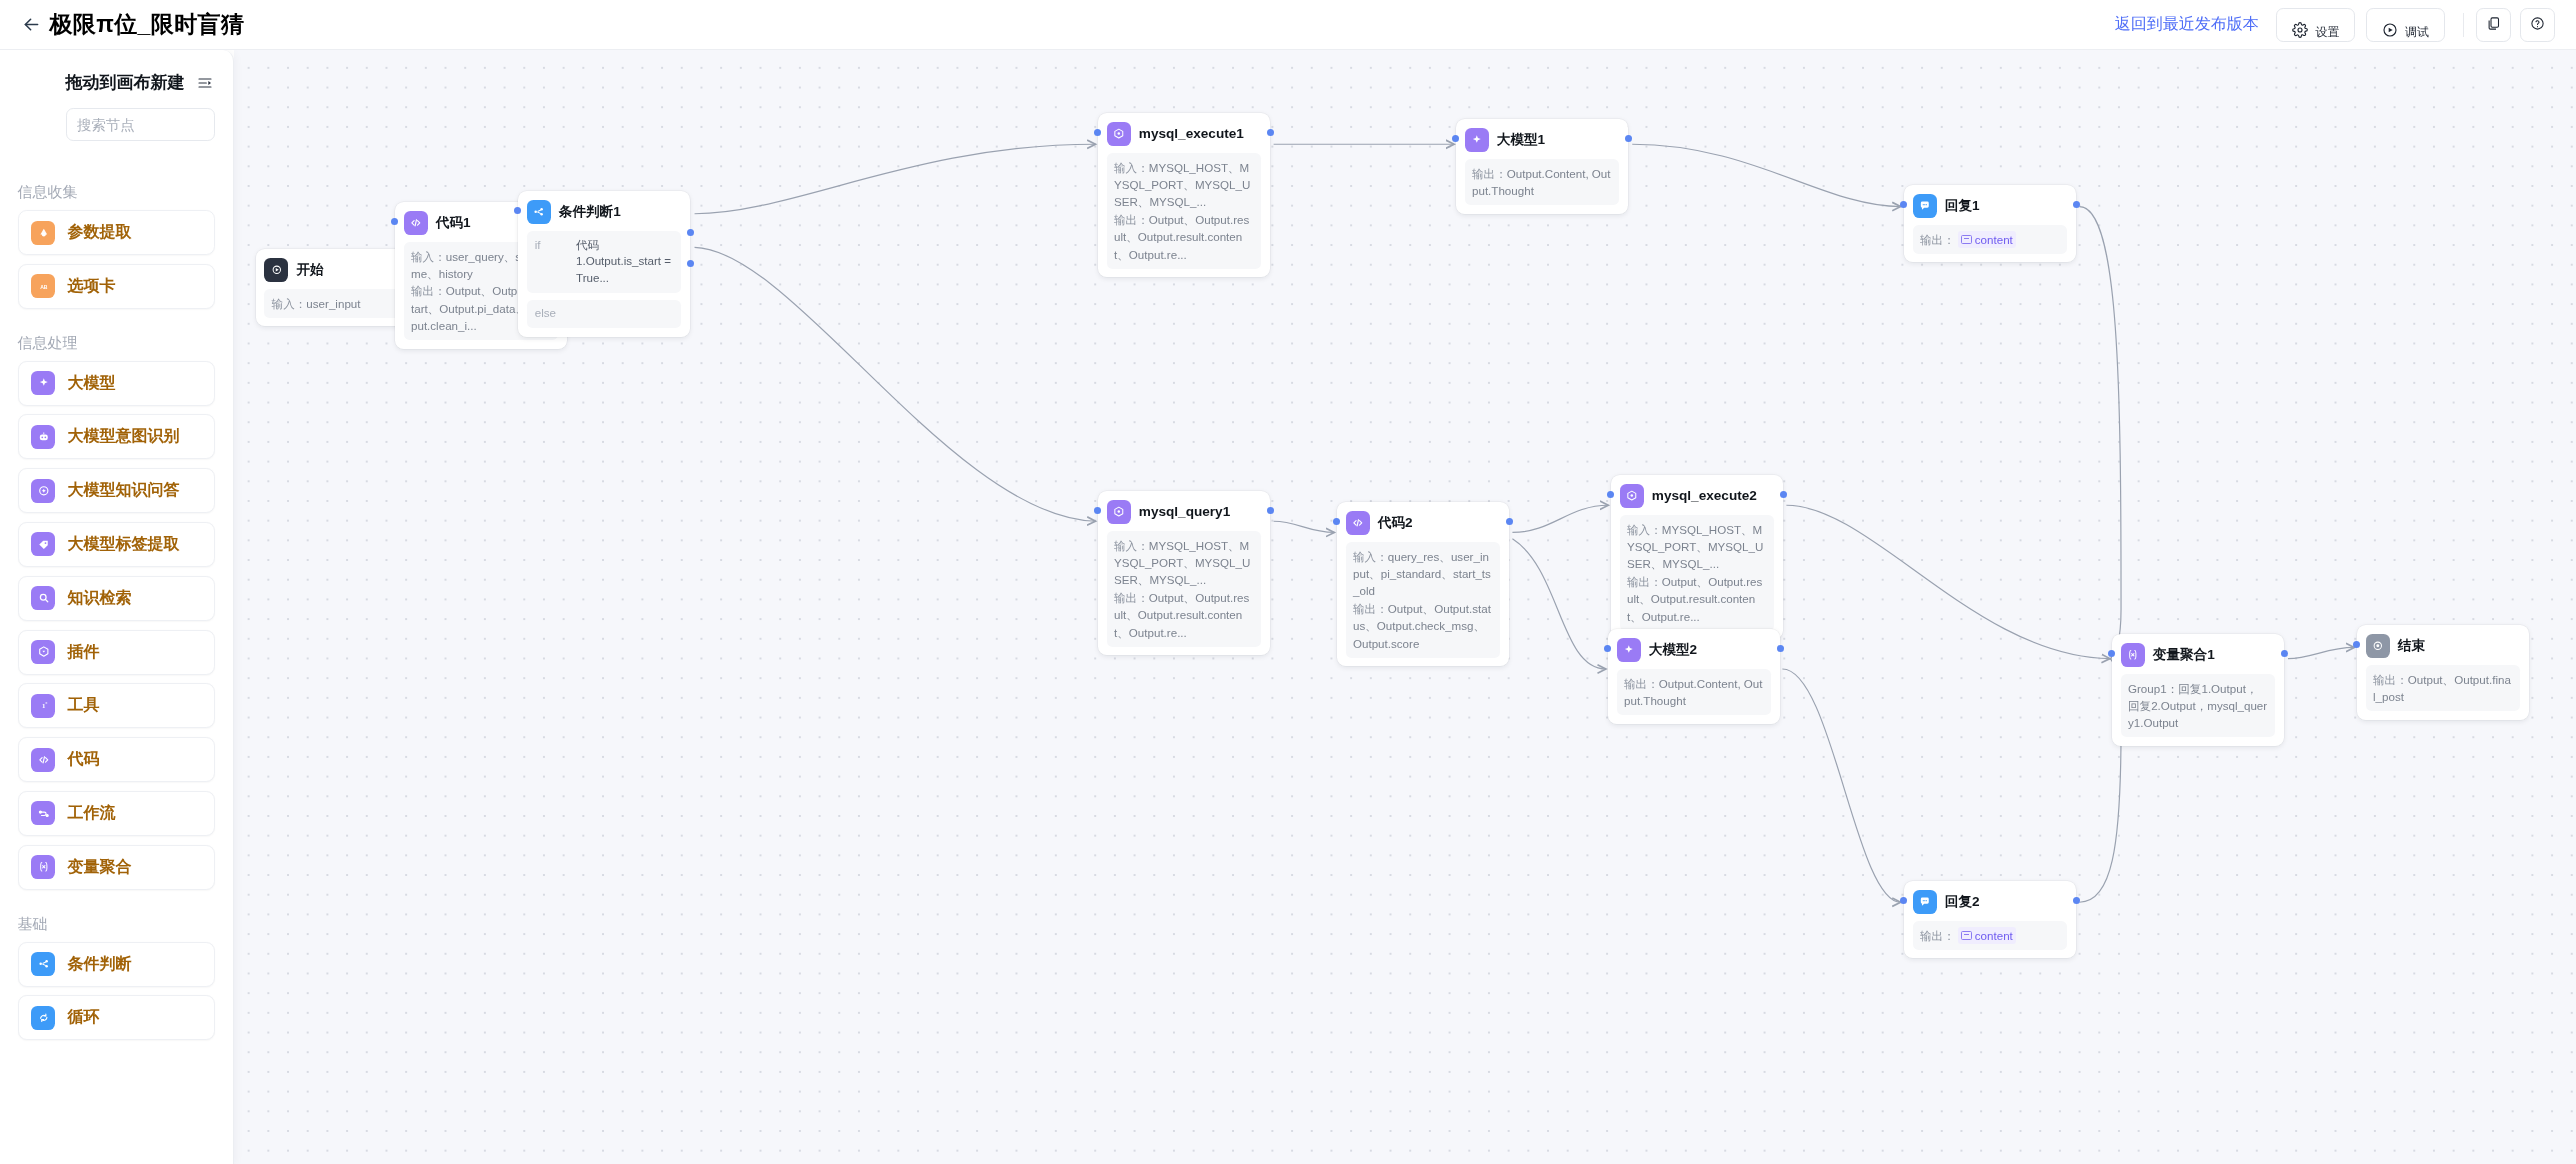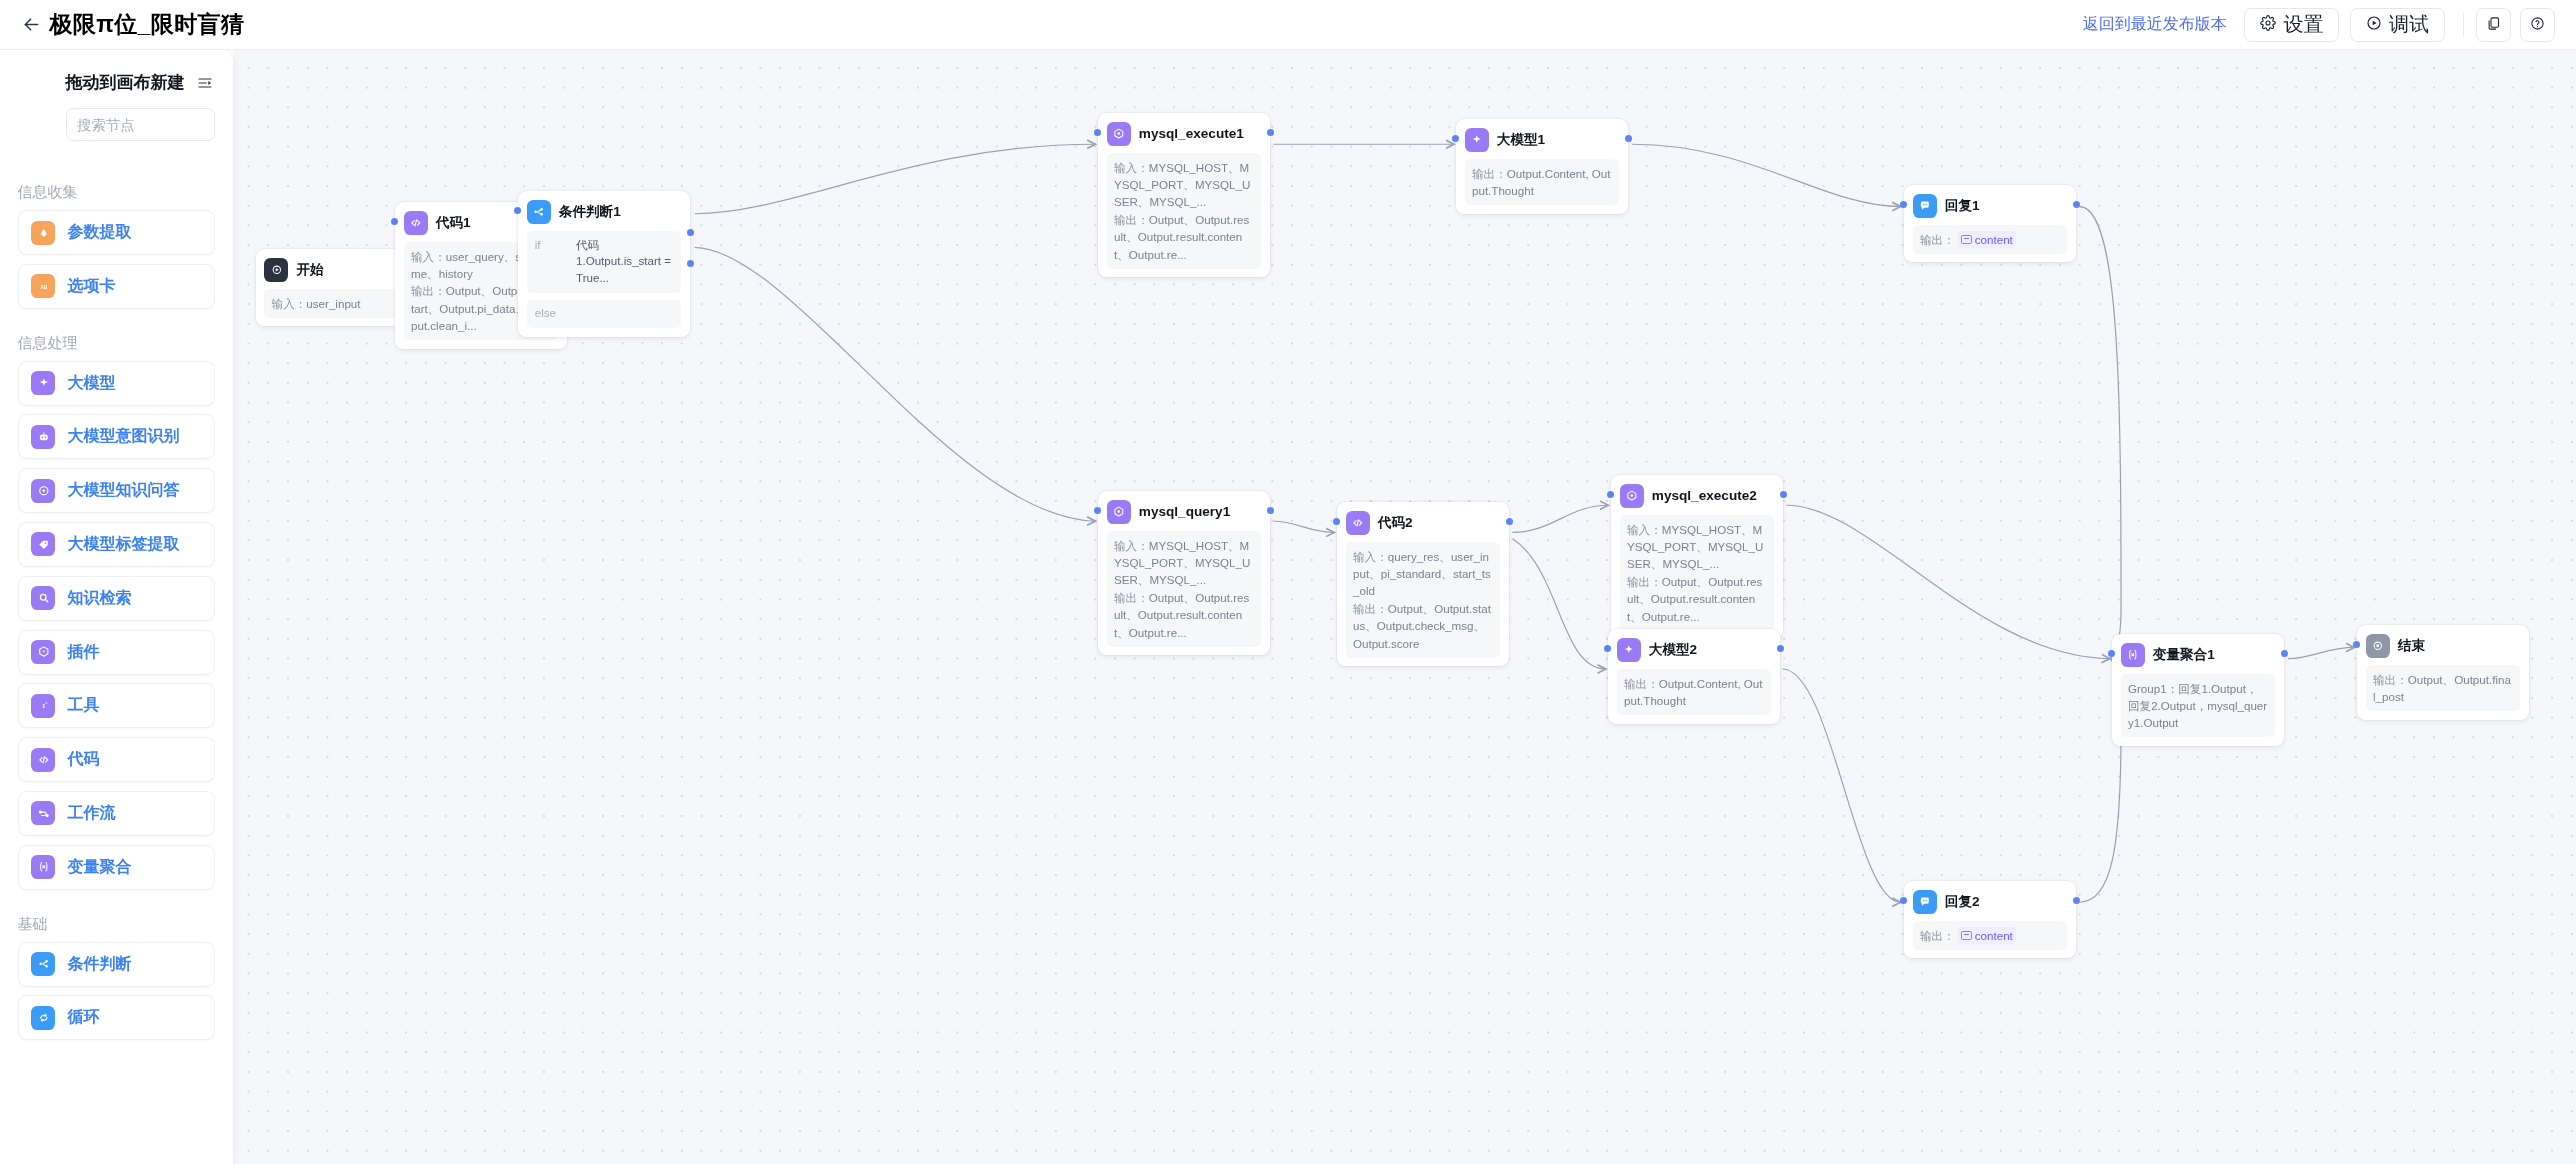--- a/index.html
+++ b/index.html
@@ -32,22 +32,22 @@
   .topbar-right {
     margin-left: auto; display: flex; align-items: center; gap: 0px;
     padding-right: 21px;
   }
   .revert-link {
     color: #4f6ef7; font-size: 16px; margin-right: 17.6px; cursor: pointer;
     white-space: nowrap;
   }
   .tb-btn {
     height: 34px; border: 0.8px solid #e4e7ec; border-radius: 7.2px;
-    background: #fff; display: flex; align-items: center; gap: 7.2px;
-    padding: 0 15px; font-size: 20px; color: #1d2430; cursor: pointer;
+    background: #fff; display: flex; align-items: flex-end; gap: 7.2px;
+    padding: 0 15px; font-size: 12px; color: #1d2430; cursor: pointer;
     margin-right: 10.4px; white-space: nowrap;
   }
   .tb-icon-btn {
     width: 35px; height: 34px; border: 0.8px solid #e4e7ec; border-radius: 7.2px;
     background: #fff; display: flex; align-items: center; justify-content: center;
     cursor: pointer; margin-left: 8.8px;
   }
   .tb-sep { width: 0.8px; height: 24px; background: #e8eaee; margin: 0 3.2px 0 8px; }
 
   
@@ -87,21 +87,21 @@
     border: 0.8px solid #eef0f4; border-radius: 8.8px; background: #fff;
     display: flex; align-items: center; padding: 0 0 0 12.8px;
     cursor: grab;
     box-shadow: 0 0.8px 1.6px rgba(16,24,40,.03);
   }
   .node-ico {
     width: 24px; height: 24px; border-radius: 6.4px;
     display: flex; align-items: center; justify-content: center;
     flex: 0 0 auto; color: #fff;
   }
-  .lp-item-label { margin-left: 12px; font-size: 16px; font-weight: 700; color: #3b82f6; }
+  .lp-item-label { margin-left: 12px; font-size: 16px; font-weight: 700; color: #a16207; }
 
   
   .canvas {
     position: absolute; left: 234px; top: 50px; right: 0; bottom: 0;
     background-color: #f6f7fb;
     background-image: radial-gradient(#d7dae2 0.9px, transparent 1px);
     background-size: 19.7px 19.7px;
     background-position: 4.8px 8px;
     overflow: hidden;
   }

